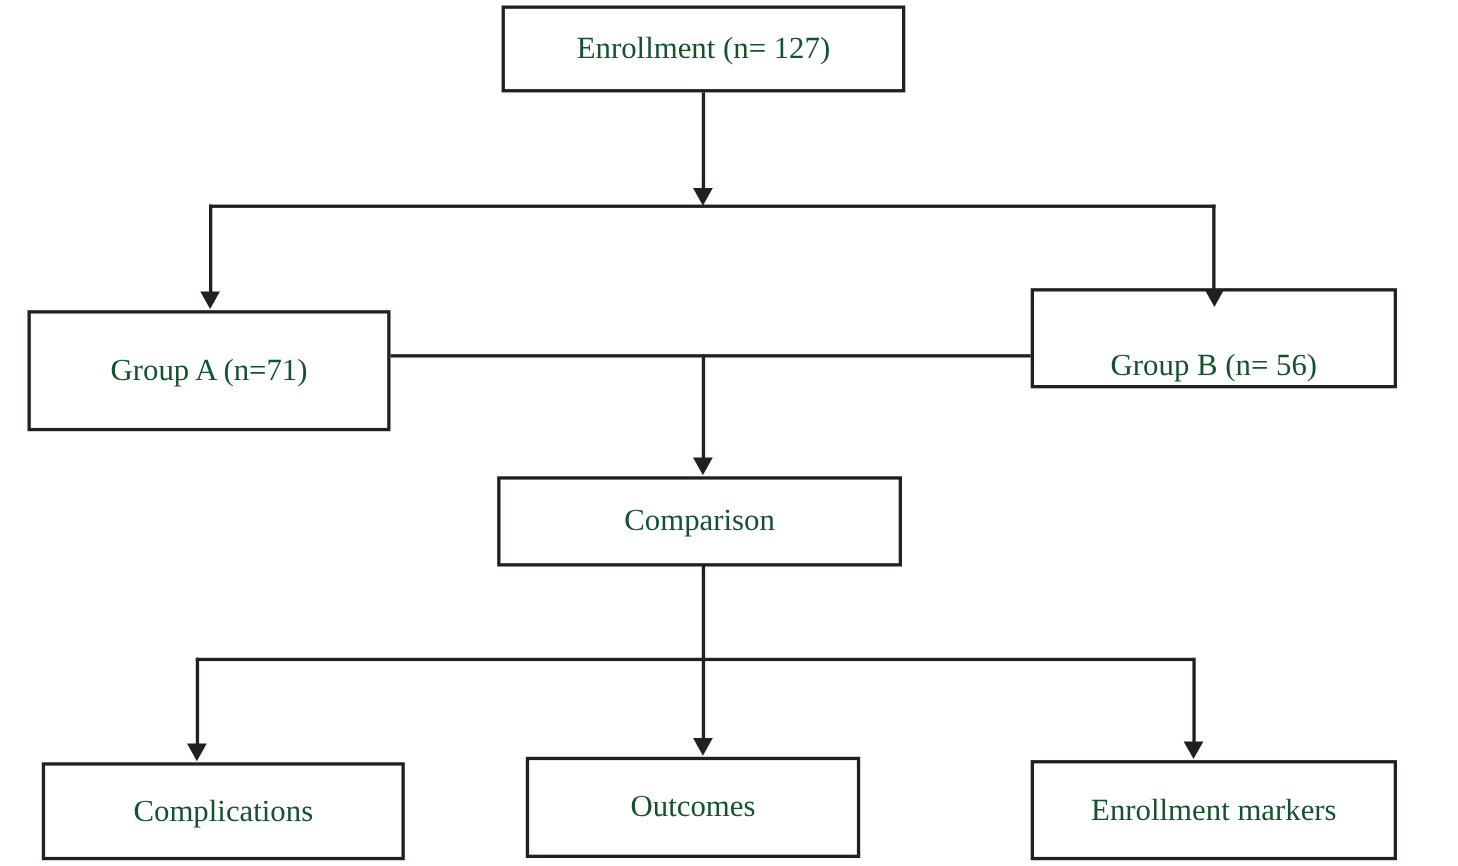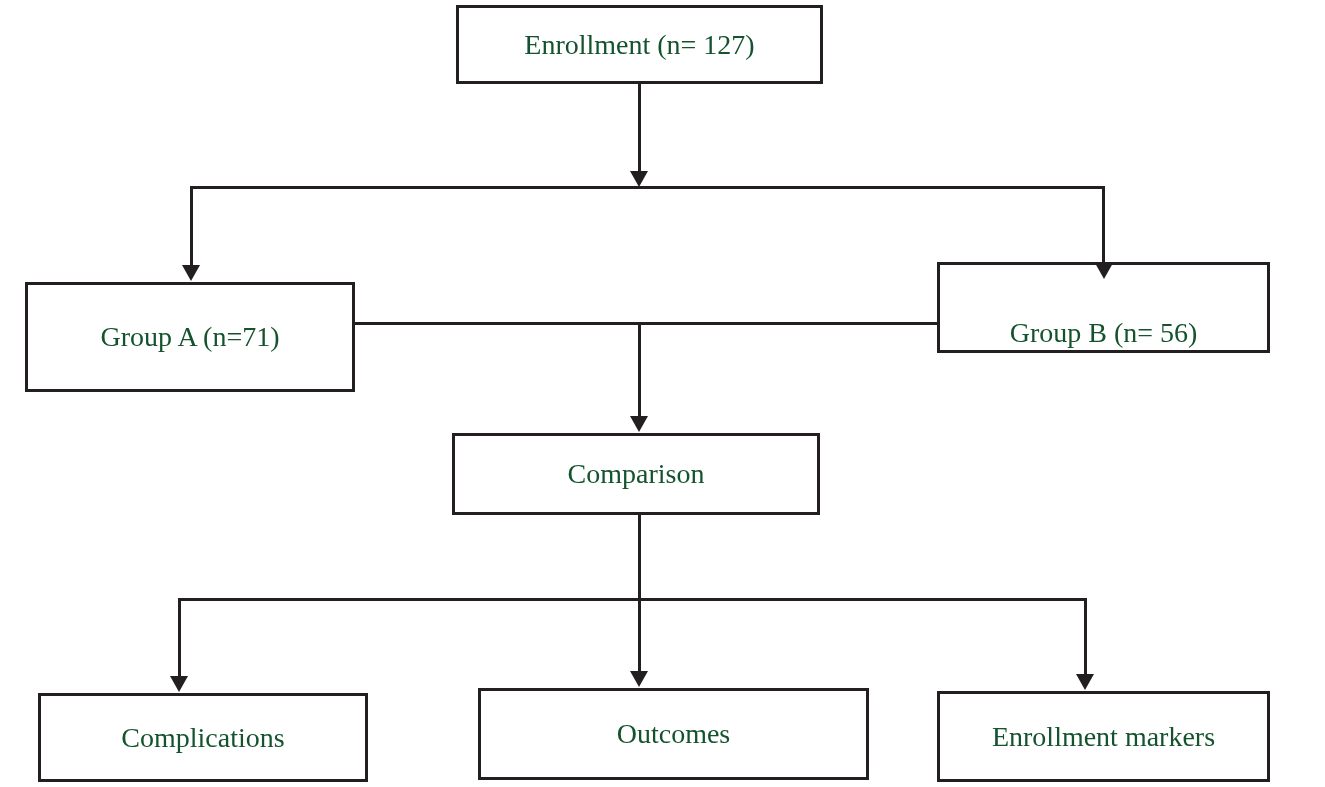--- a/index.html
+++ b/index.html
@@ -61,21 +61,21 @@
   </div>
 
   <div class="node" style="left:452px; top:433px; width:368px; height:82px;">
     <span>Comparison</span>
   </div>
 
   <div class="node" style="left:2px; top:693px; width:330px; height:89px;margin-left:36px;">
     <span>Complications</span>
   </div>
 
-  <div class="node" style="left:478px; top:688px; width:391px; height:92px;">
+  <div class="node" style="left:478px; top:688px; width:304px; height:92px;">
     <span>Outcomes</span>
   </div>
 
   <div class="node" style="left:937px; top:691px; width:333px; height:91px;">
     <span>Enrollment markers</span>
   </div>
 
   <div class="line v" style="left:638px; top:84px; height:88px;"></div>
   <div class="arrow" style="left:630px; top:171px;"></div>
 

